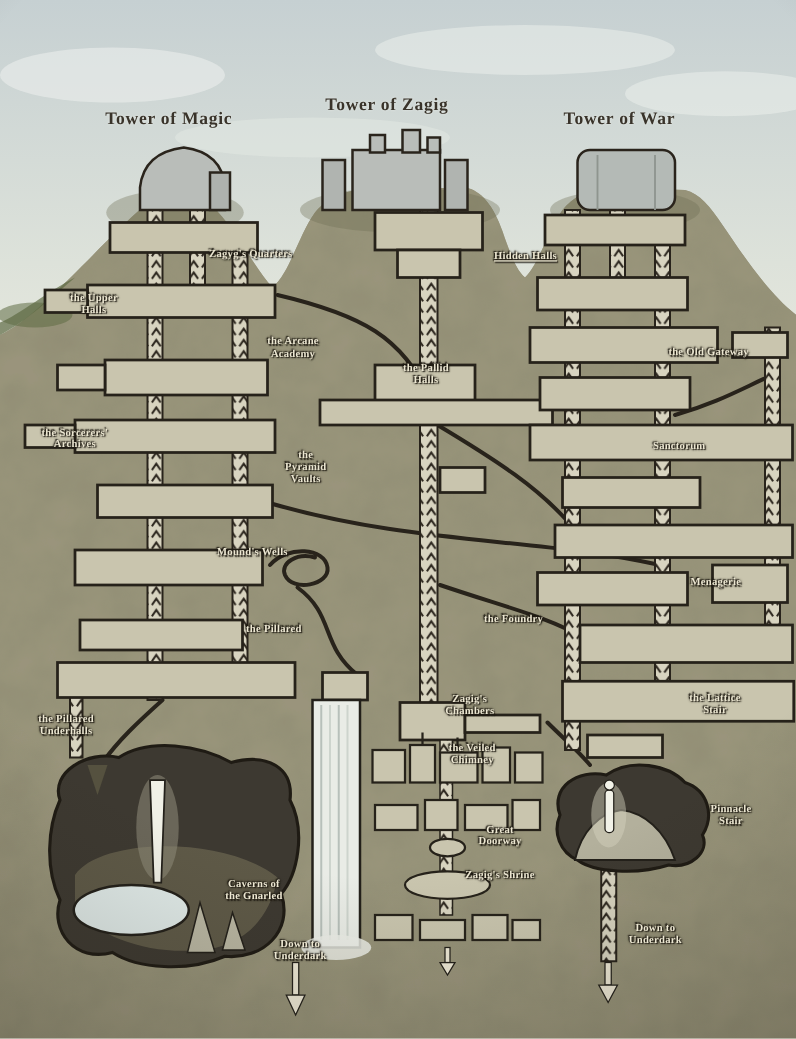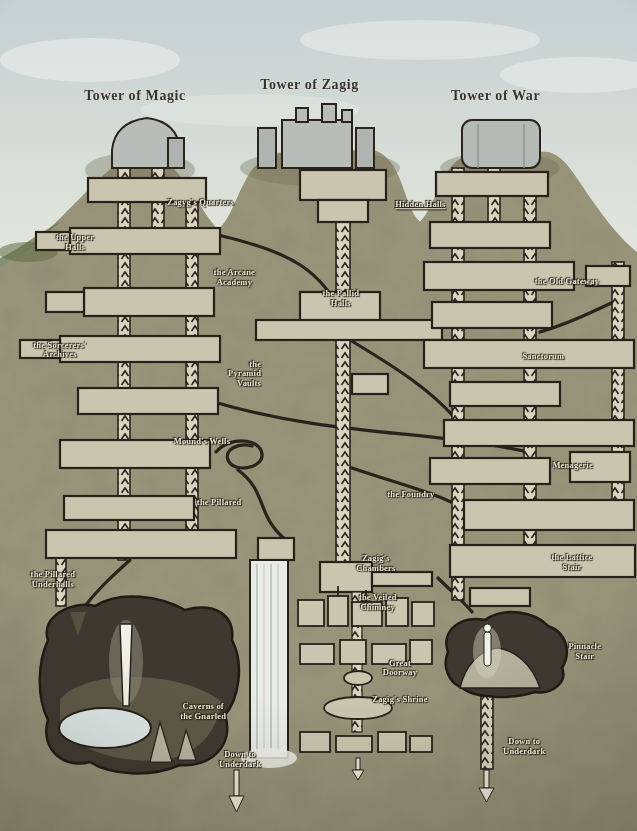--- a/index.html
+++ b/index.html
@@ -257,21 +257,21 @@
       <div class="map-label" style="left: 31.5%; top: 24.4%;">Zagyg's Quarters</div>
       <div class="map-label" style="left: 11.8%; top: 29.3%;">the Upper
 Halls</div>
       <div class="map-label" style="left: 36.8%; top: 33.5%; text-align: center;">the Arcane
 Academy</div>
       <div class="map-label" style="left: 53.5%; top: 36%;">the Pallid
 Halls</div>
       <div class="map-label" style="left: 66%; top: 24.7%; text-decoration: underline;">Hidden Halls</div>
       <div class="map-label" style="left: 89%; top: 29%; margin-top: 41px;">the Old Gateway</div>
       <div class="map-label" style="left: 85.3%; top: 43%; font-family: Liberation Serif, serif;">Sanctorum</div>
-      <div class="map-label" style="left: 38.4%; top: 45%; text-align: right;">the
+      <div class="map-label" style="left: 38.4%; top: 45%;">the
 Pyramid
 Vaults</div>
       <div class="map-label" style="left: 9.4%; top: 42.2%;">the Sorcerers'
 Archives</div>
       <div class="map-label" style="left: 31.7%; top: 53.2%;">Mound's Wells</div>
       <div class="map-label" style="left: 34.4%; top: 60.5%;">the Pillared</div>
       <div class="map-label" style="left: 64.5%; top: 59.6%;">the Foundry</div>
       <div class="map-label" style="left: 89.9%; top: 56.1%;">Menagerie</div>
       <div class="map-label" style="left: 89.8%; top: 67.8%;">the Lattice
 Stair</div>

